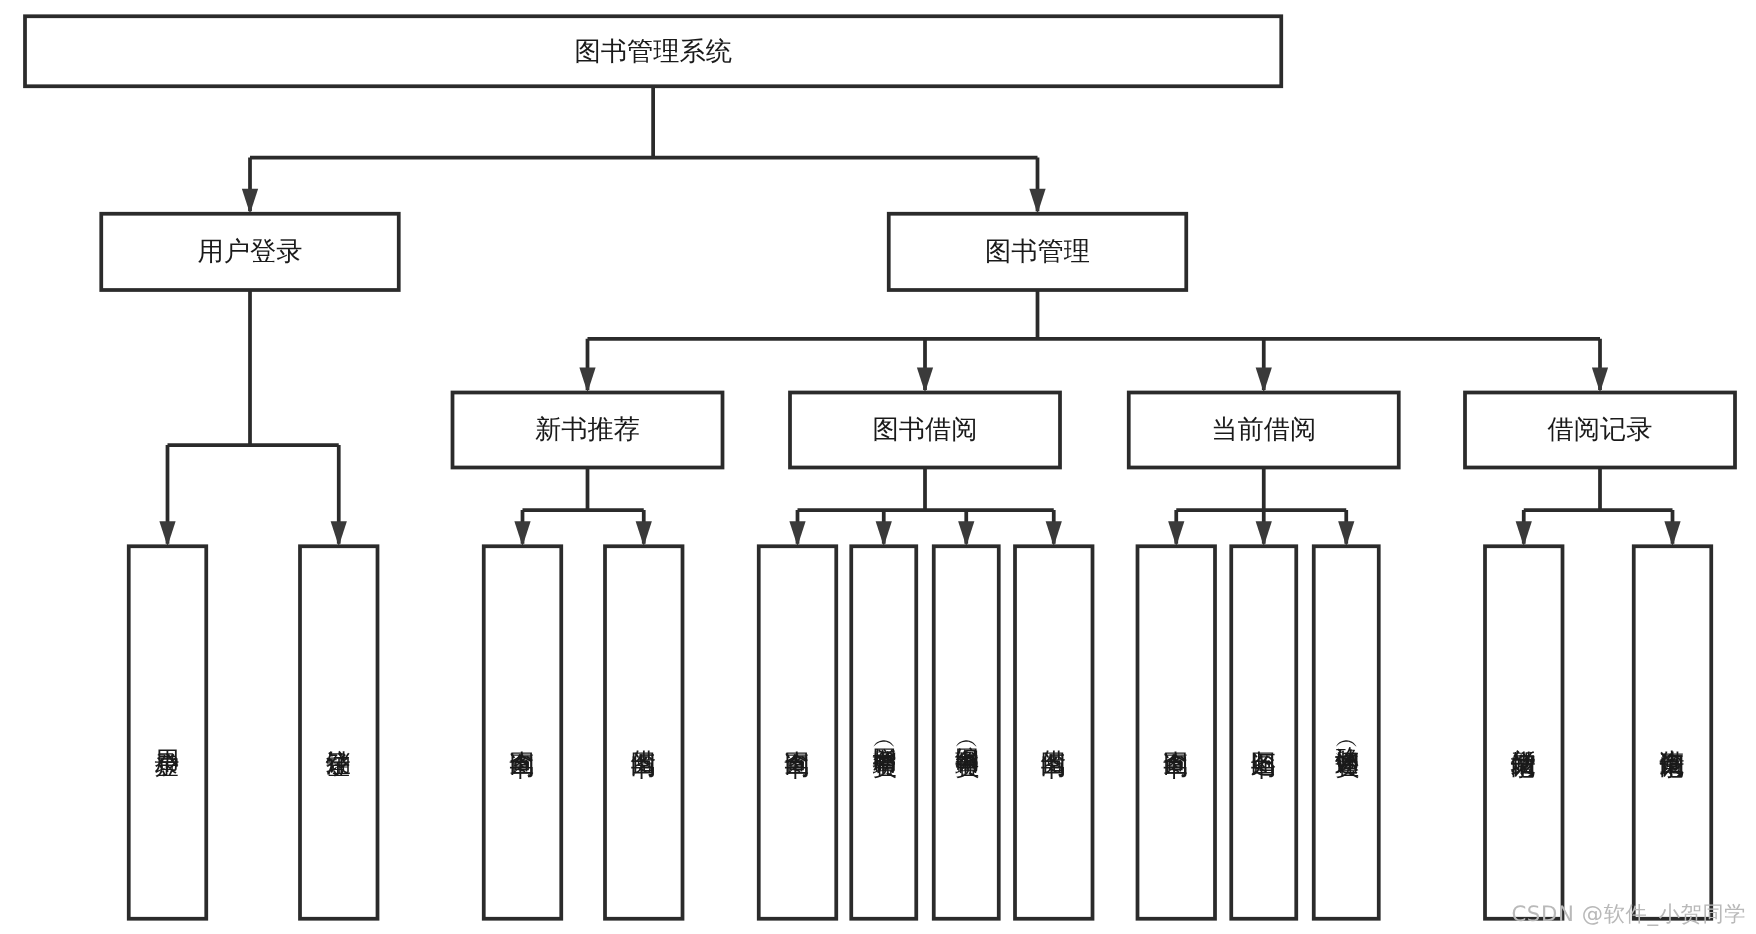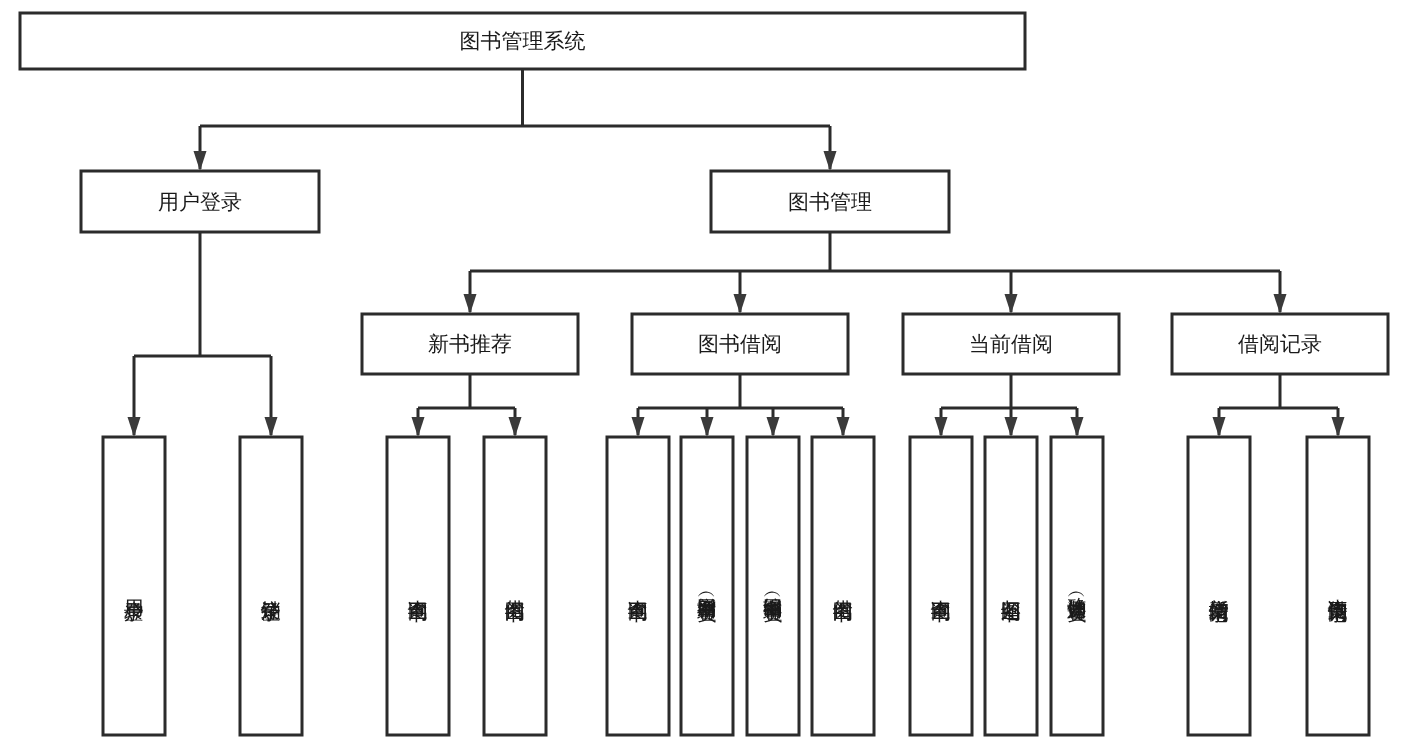--- a/index.html
+++ b/index.html
@@ -207,13 +207,14 @@
         <span class="leaf-label-text" style="font-size: 19px;">确认归还（管理员）</span>
       </div>
       <div class="leaf-label-box" style="left: 1188px; top: 437px; width: 62px; height: 298px;">
         <span class="leaf-label-text">新增借阅记录</span>
       </div>
       <div class="leaf-label-box" style="left: 1307px; top: 437px; width: 62px; height: 298px;">
         <span class="leaf-label-text">查询借阅记录</span>
       </div>
     </div>
 
+  <div class="watermark">CSDN @软件_小贺同学</div>
 </div>
 
 </body></html>

